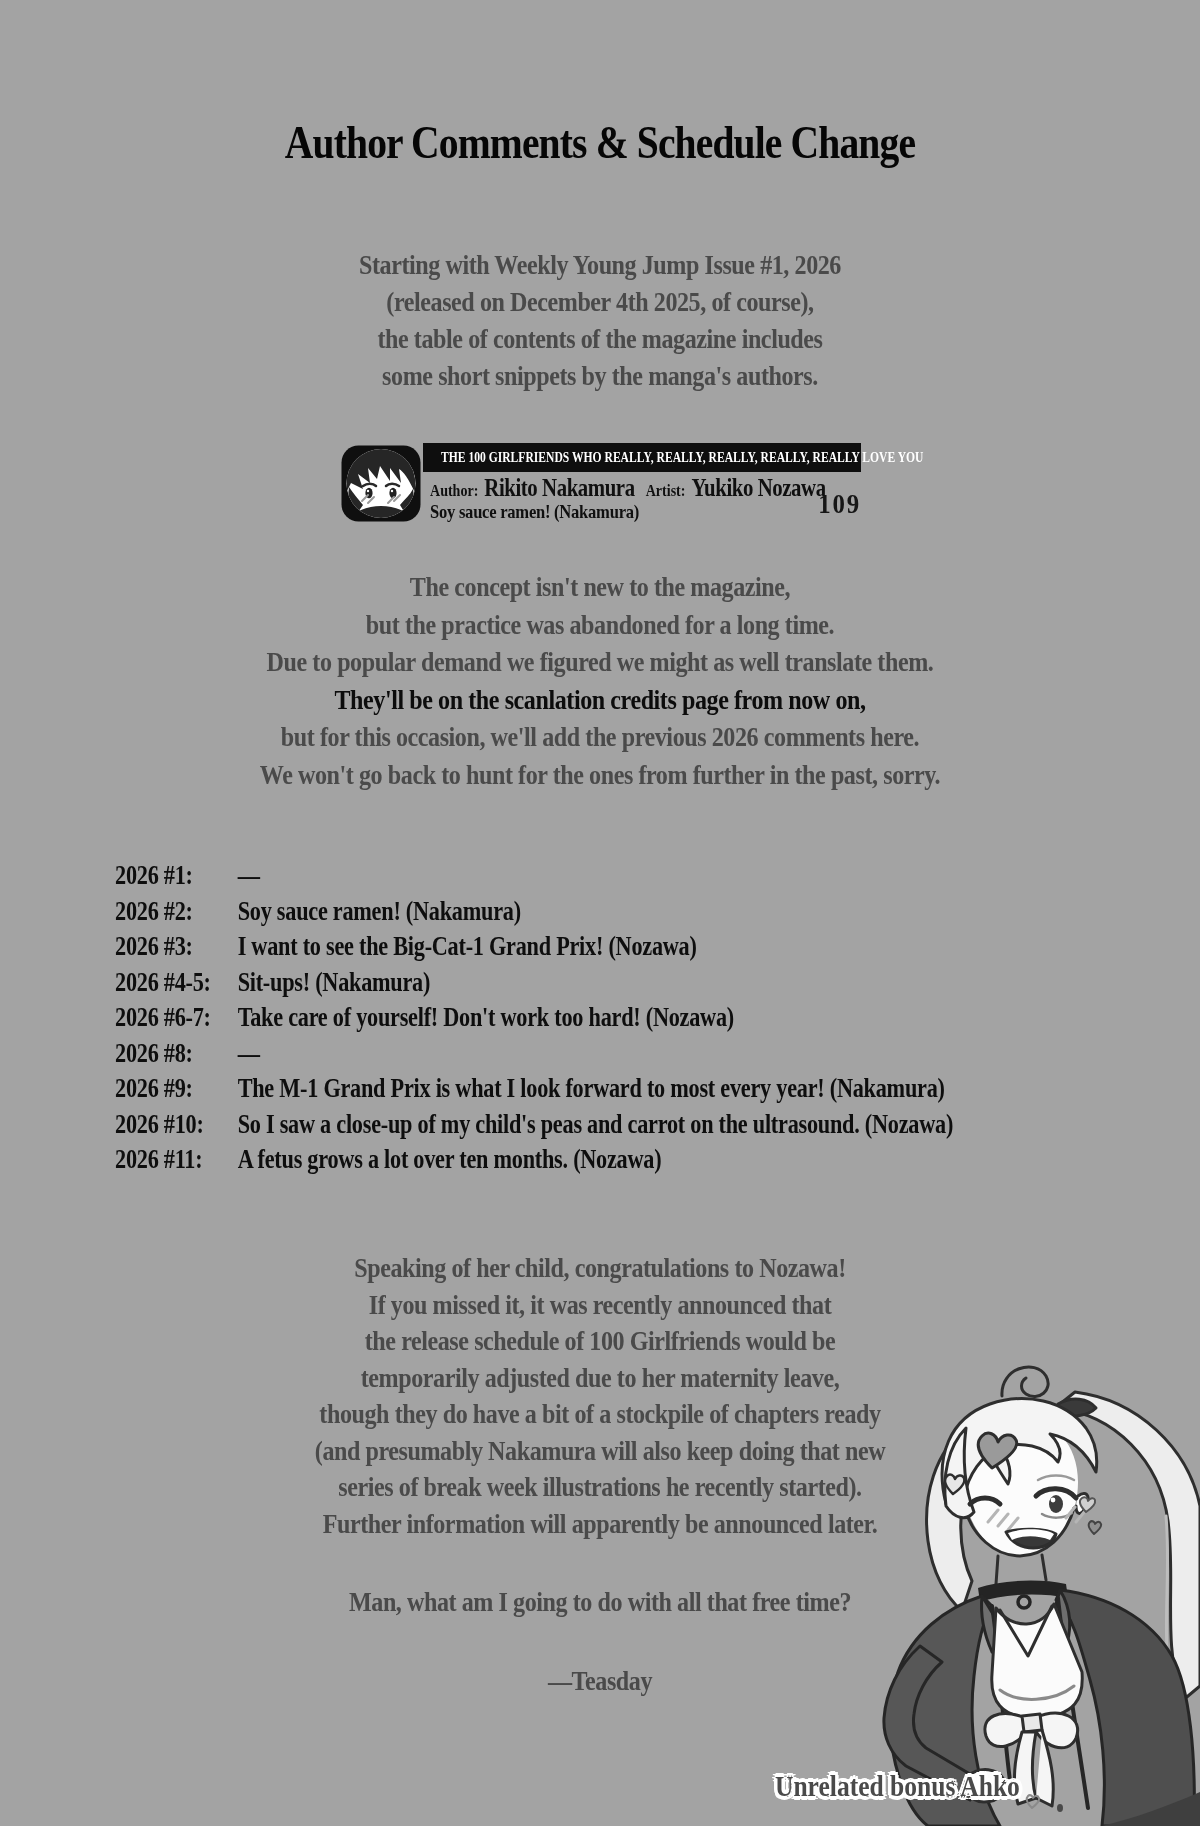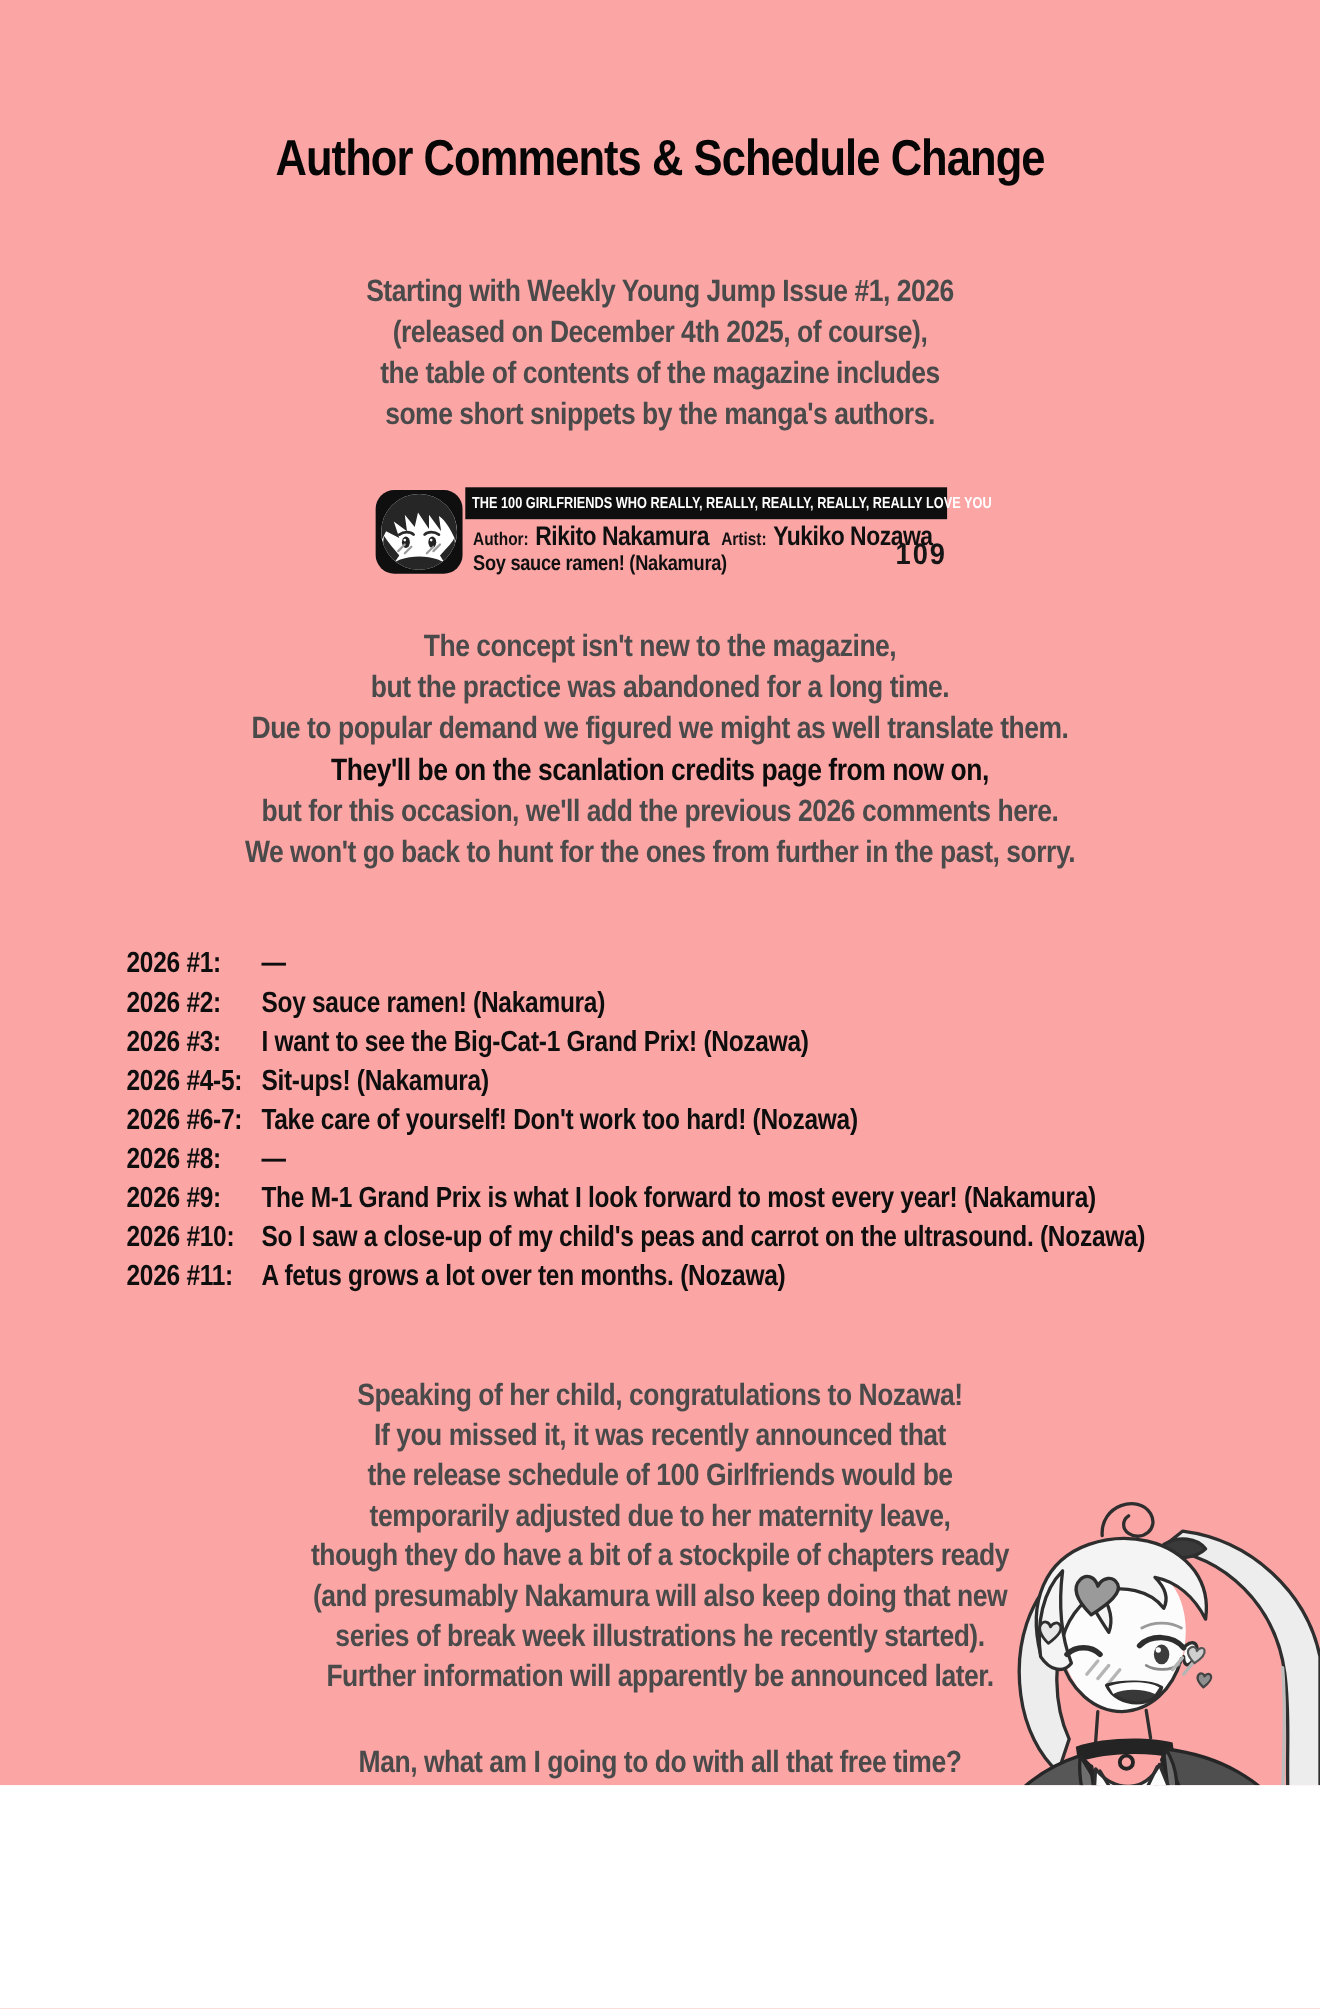--- a/index.html
+++ b/index.html
@@ -1,18 +1,18 @@
 <!DOCTYPE html>
 <html><head>
 <meta charset="utf-8">
 <style>
   html,body{margin:0;padding:0;background:#ffffff;}
   .page{
-    position:relative;width:1200px;height:1623px;background:#fca5a5;
-    font-family:Liberation Sans, sans-serif;font-weight:bold;overflow:hidden;
+    position:relative;width:1200px;height:1826px;background:#a3a3a3;
+    font-family:Liberation Serif, serif;font-weight:bold;overflow:hidden;
   }
   
   .cx{transform:scaleX(0.86);}
   .cx-left{transform:scaleX(0.84);transform-origin:0 50%;}
 
   .page-title{
     position:absolute;top:118px;left:0;width:1200px;text-align:center;
     font-size:46px;line-height:50px;color:#060606;letter-spacing:-1px;
   }
   .para{
@@ -24,21 +24,21 @@
   .explain{top:568px;line-height:37.5px;}
   .announce{top:1250px;line-height:36.5px;}
   .freetime{top:1583px;}
   .signature{top:1662px;}
 
   
   .snippet{position:absolute;left:339px;top:443px;width:522px;height:81px;}
   .portrait{position:absolute;left:0;top:0;width:84px;height:81px;}
   .snip-bar{
     position:absolute;left:84px;top:0;width:438px;height:29px;background:#0e0e0e;
-    display:flex;align-items:center;padding-left:6px;box-sizing:border-box;
+    display:flex;align-items:center;padding-left:18px;box-sizing:border-box;
   }
   .snip-bar span{
     color:#ffffff;font-size:14.5px;white-space:nowrap;
     transform:scaleX(0.8);transform-origin:0 50%;letter-spacing:0px;
   }
   .snip-credits{
     position:absolute;left:91px;top:31px;display:flex;align-items:baseline;
     white-space:nowrap;transform:scaleX(0.85);transform-origin:0 50%;color:#101010;
   }
   .snip-credits .lab{font-size:16.5px;margin-right:7px;}

